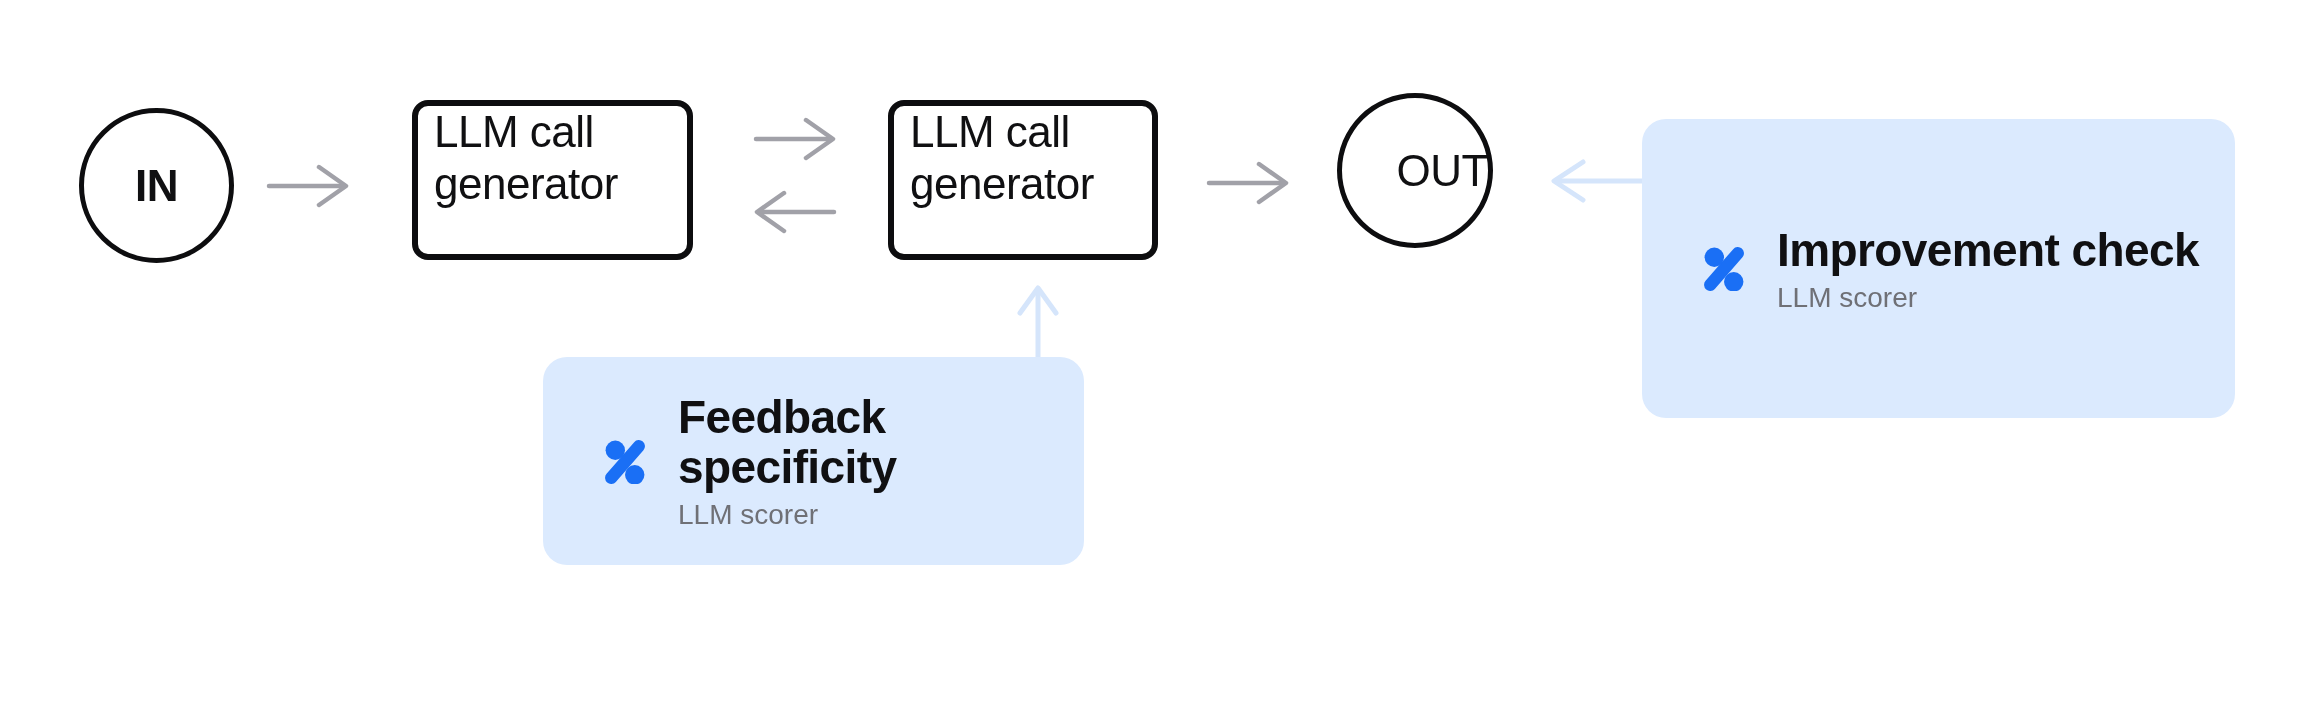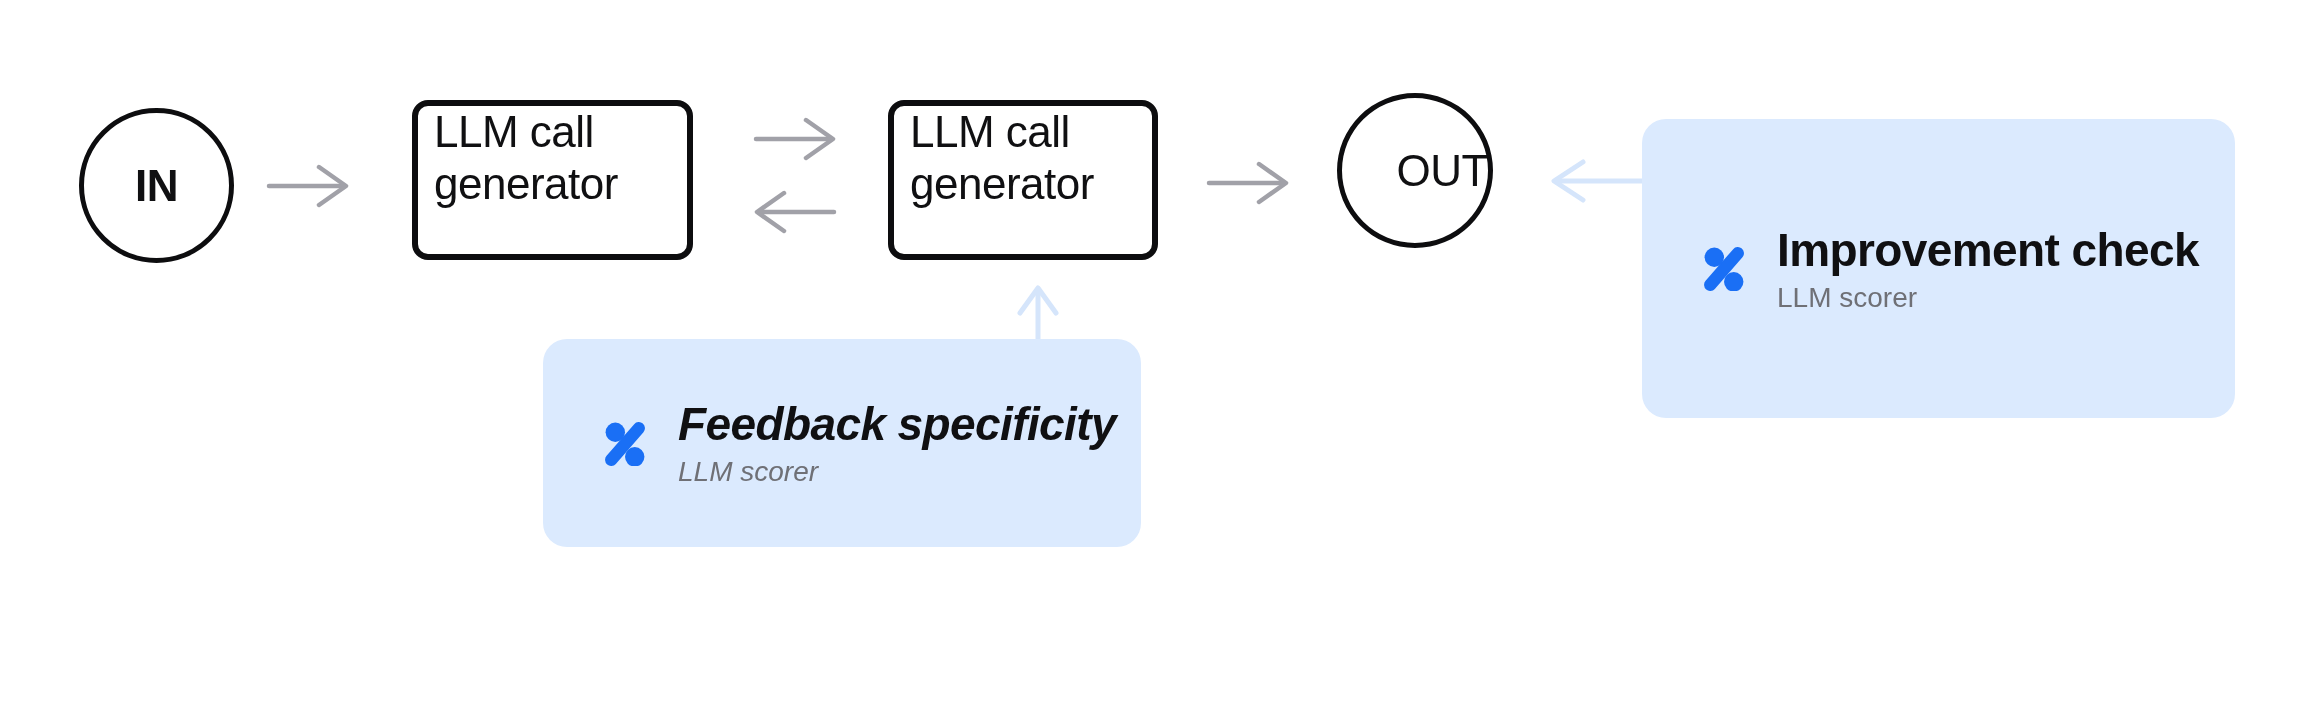--- a/index.html
+++ b/index.html
@@ -100,21 +100,21 @@
   <svg class="abs arrow arrow-blue" style="left:1016px;top:284px;" width="44" height="74" viewBox="0 0 44 74">
     <line x1="22" y1="8" x2="22" y2="74" stroke-width="5"></line>
     <path d="M4 29 L22 4 L40 29" stroke-width="5"></path>
   </svg>
 
   <svg class="abs arrow arrow-blue" style="left:1550px;top:159px;" width="95" height="44" viewBox="0 0 95 44">
     <line x1="93" y1="22" x2="8" y2="22" stroke-width="5"></line>
     <path d="M33 3 L4 22 L33 41" stroke-width="5"></path>
   </svg>
 
-  <div class="abs scorer-card" style="left:543px;top:339px;width:598px;height:208px;font-style:italic;">
+  <div class="abs scorer-card" style="left:543px;top:357px;width:541px;height:208px;">
     <div class="scorer-row">
       <svg class="scorer-icon" viewBox="0 0 44 44">
         <path d="M9 38 L36 7" stroke="currentColor" stroke-width="12" stroke-linecap="round" fill="none"></path>
         <circle cx="13" cy="11" r="9.5" fill="currentColor"></circle>
         <circle cx="32" cy="35" r="9.5" fill="currentColor"></circle>
       </svg>
       <div class="scorer-text">
         <span class="scorer-title">Feedback specificity</span>
         <span class="scorer-subtitle">LLM scorer</span>
       </div>

